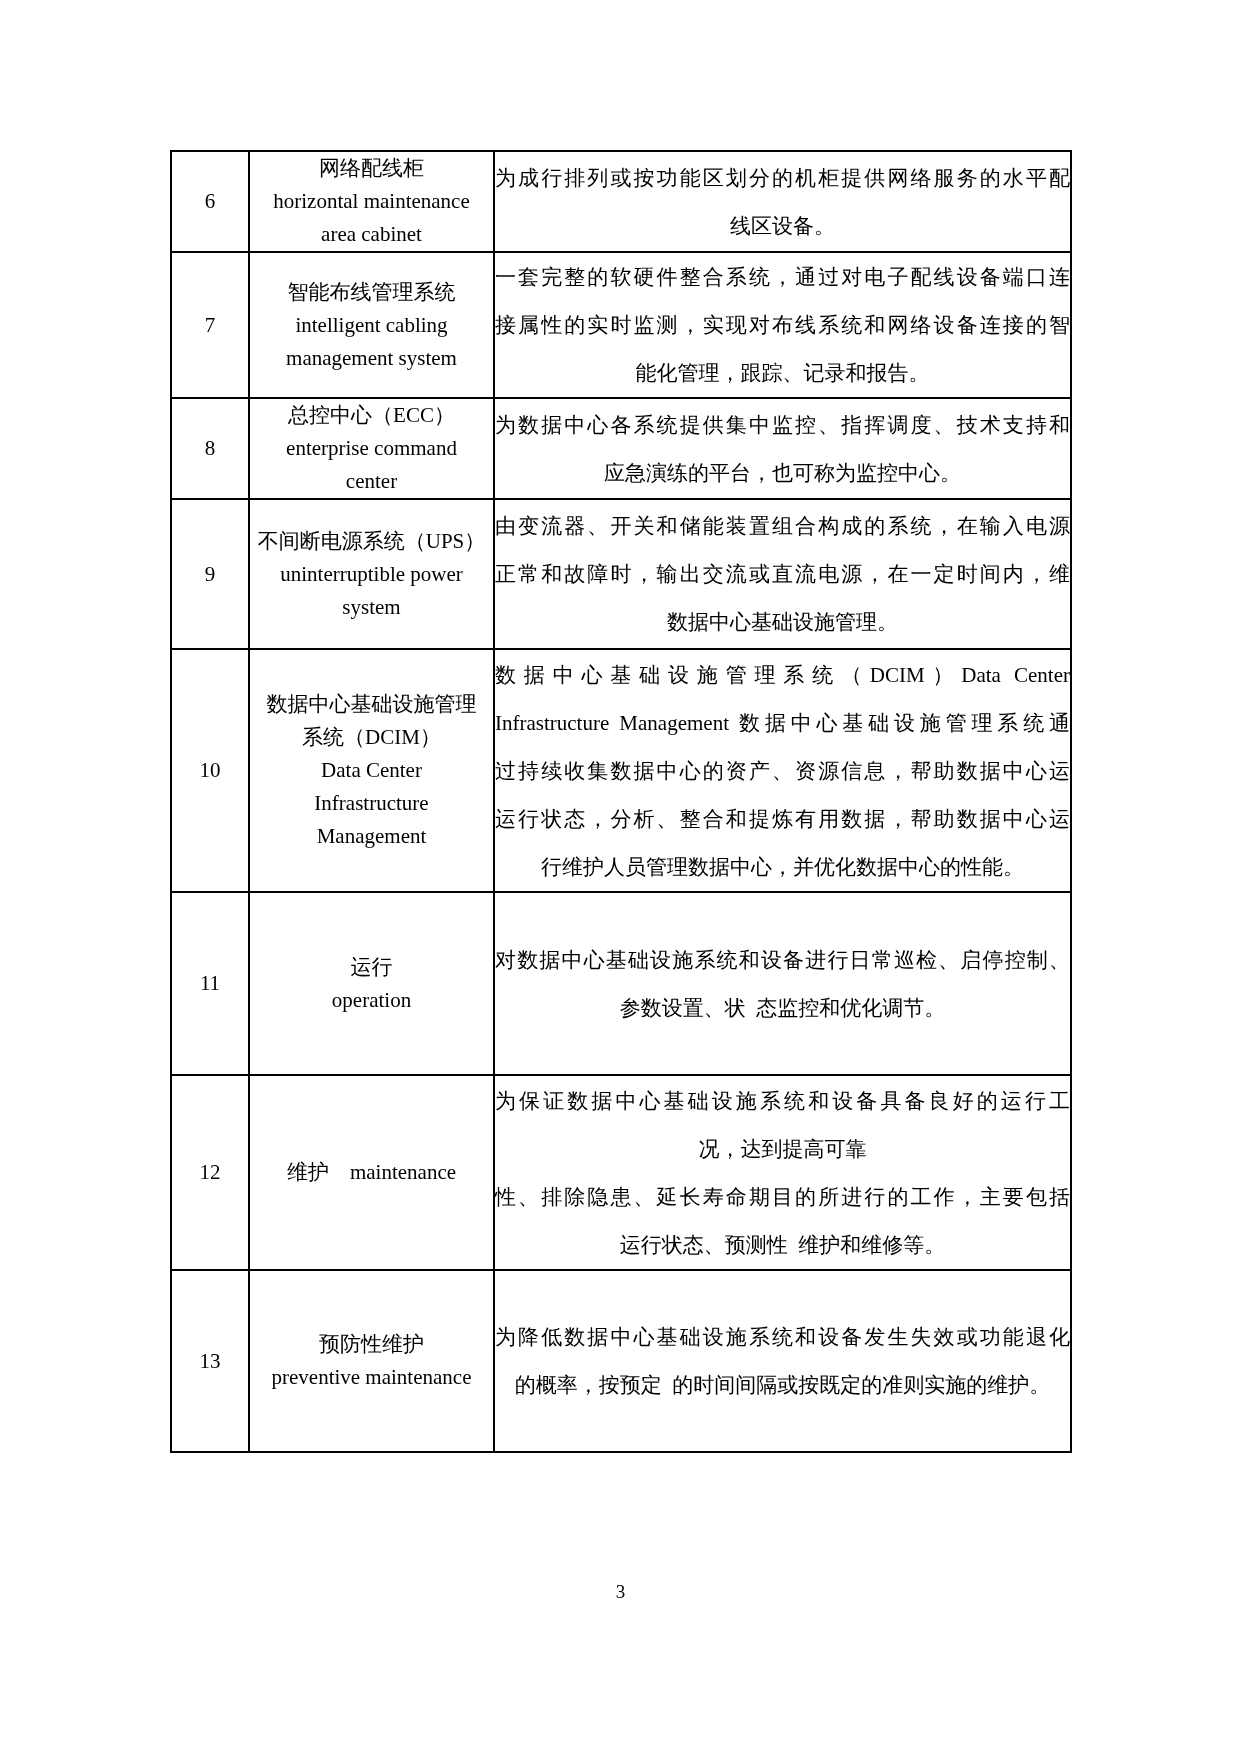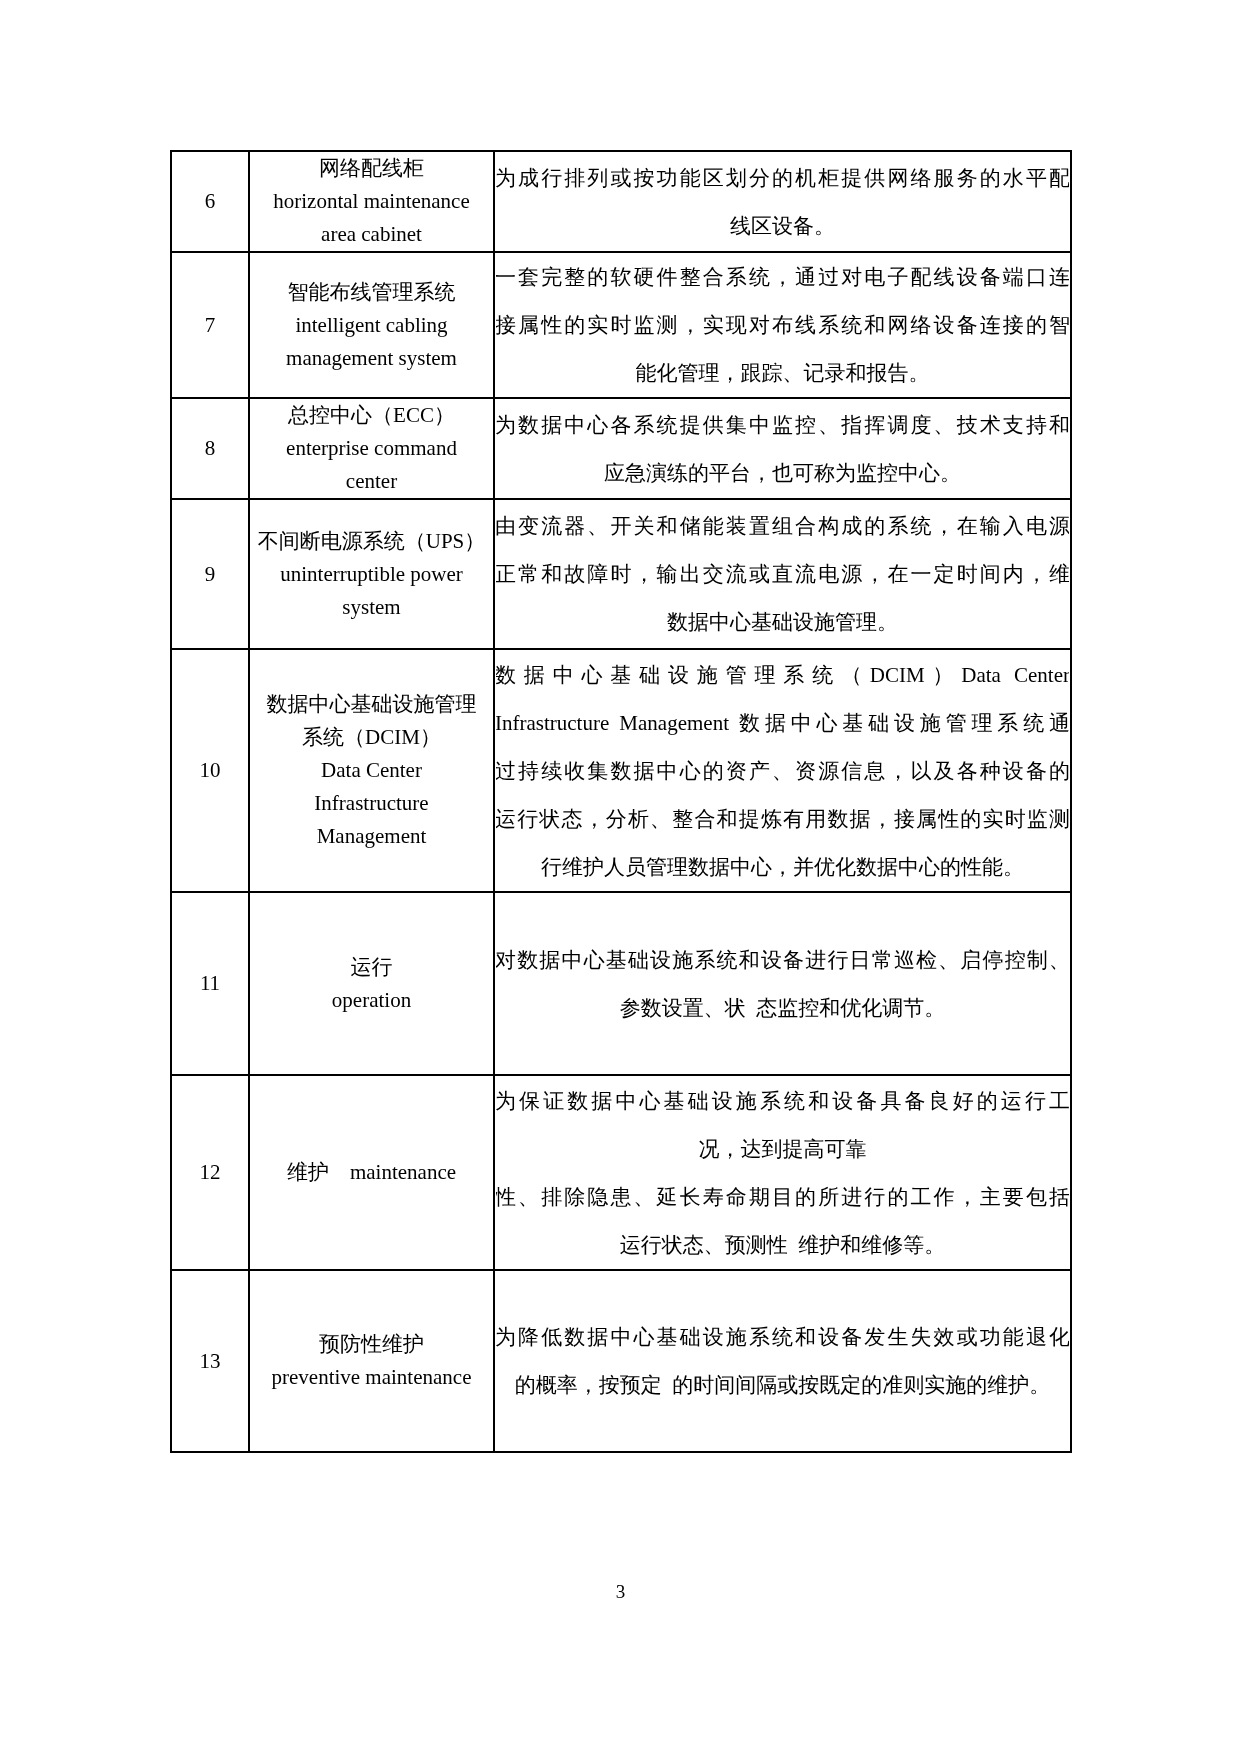--- a/index.html
+++ b/index.html
@@ -29,21 +29,21 @@
     font-size:21px;
   }
   td.term {
     text-align:center;
   }
   .term-line {
     font-size:21px;
     line-height:33px;
     white-space:nowrap;
   }
-  td.def { padding:0 12px;border-radius:20px; }
+  td.def { padding:0 12px; }
   .def-line {
     font-size:21px;
     line-height:48px;
     text-align:center;
   }
   .def-line.just {
     text-align:justify;
     text-align-last:justify;
     -moz-text-align-last:justify;
   }
@@ -122,22 +122,22 @@
           <td class="term">
             <div class="term-line">数据中心基础设施管理</div>
             <div class="term-line">系统（DCIM）</div>
             <div class="term-line">Data Center</div>
             <div class="term-line">Infrastructure</div>
             <div class="term-line">Management</div>
           </td>
           <td class="def">
             <div class="def-line just">数据中心基础设施管理系统（DCIM）Data Center</div>
             <div class="def-line just">Infrastructure Management 数据中心基础设施管理系统通</div>
-            <div class="def-line just">过持续收集数据中心的资产、资源信息，以及各种设备的</div>
-            <div class="def-line just">运行状态，分析、整合和提炼有用数据，接属性的实时监测</div>
+            <div class="def-line just">过持续收集数据中心的资产、资源信息，帮助数据中心运</div>
+            <div class="def-line just">运行状态，分析、整合和提炼有用数据，帮助数据中心运</div>
             <div class="def-line">行维护人员管理数据中心，并优化数据中心的性能。</div>
           </td>
         </tr>
         <tr style="height: 183px;">
           <td class="num">11</td>
           <td class="term">
             <div class="term-line">运行</div>
             <div class="term-line">operation</div>
           </td>
           <td class="def">

